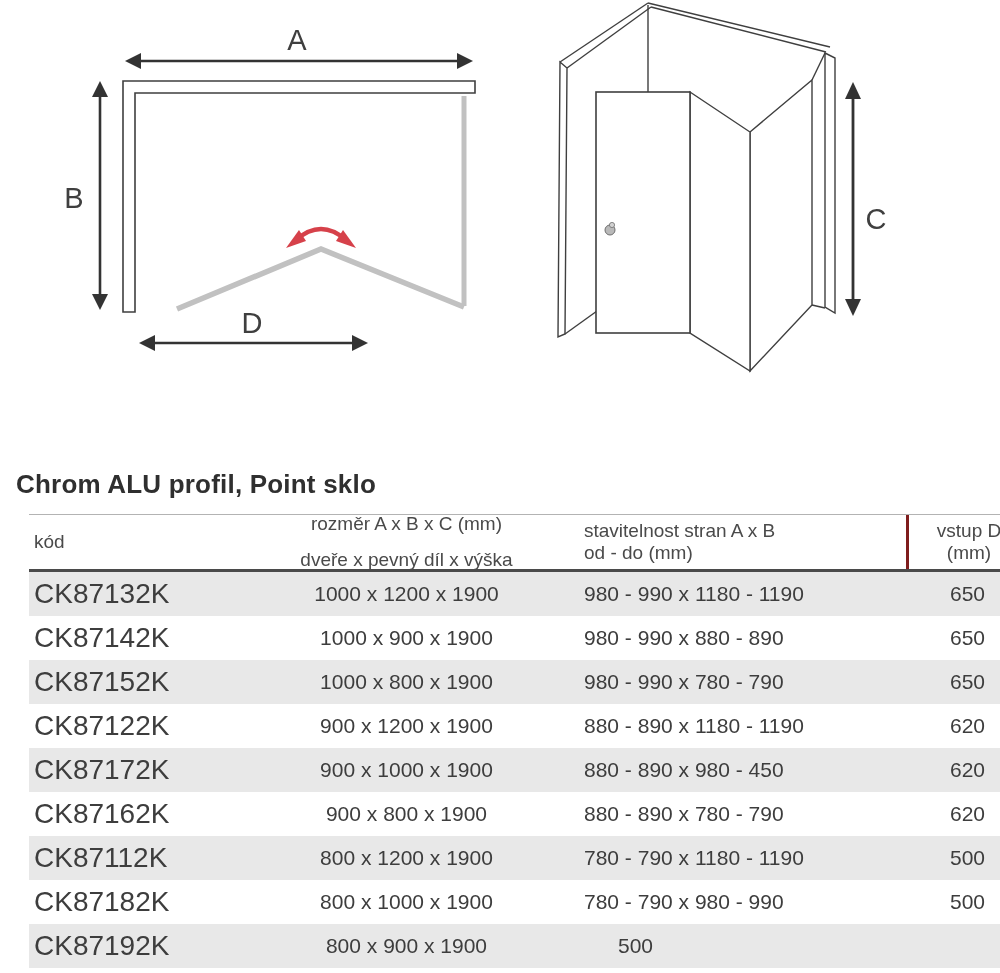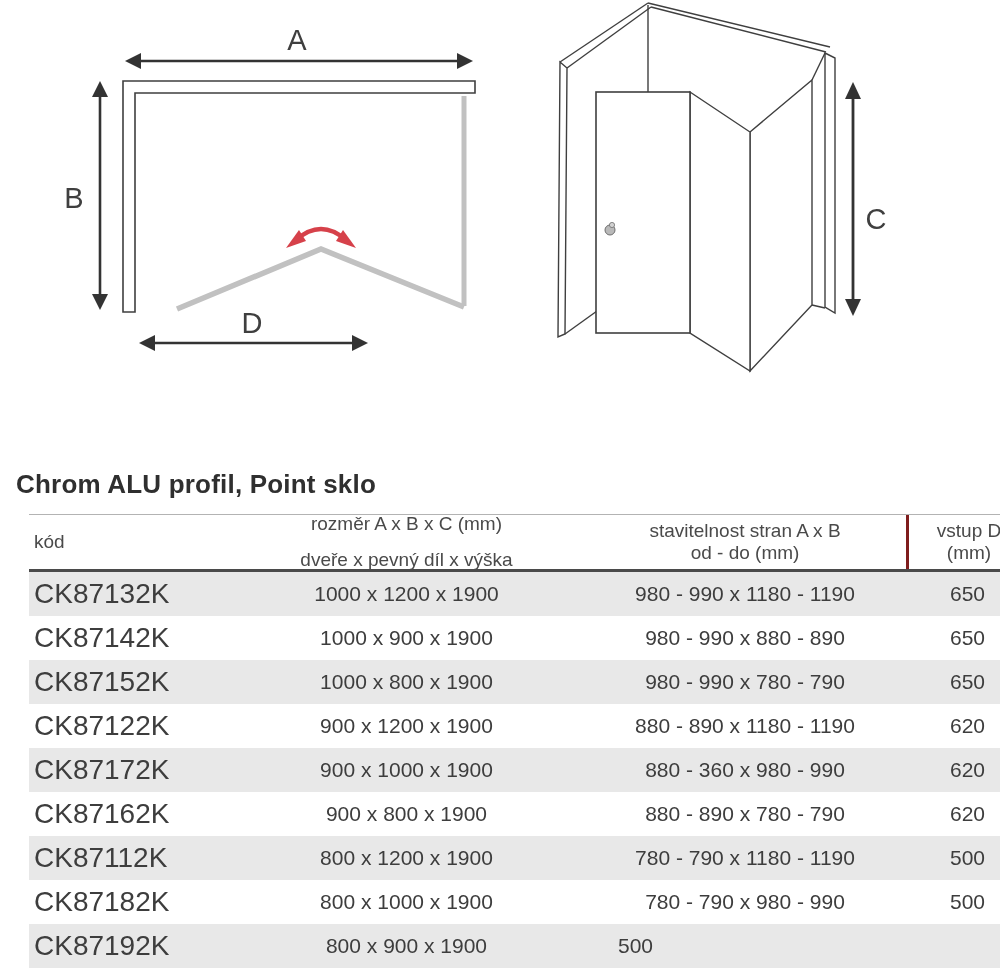--- a/index.html
+++ b/index.html
@@ -9,21 +9,21 @@
 
   .title{position:absolute;left:16px;top:469px;font-size:26px;font-weight:700;
          color:#2f2f2f;letter-spacing:.2px;}
 
   .spec-table{position:absolute;left:0;top:514px;width:1000px;padding-left:29px;}
   .thead{display:flex;align-items:stretch;border-top:1px solid #b3b3b3;
          border-bottom:3px solid #4a4a4a;height:54px;color:#4a4a4a;font-size:19px;line-height:1.18;}
   .th{display:flex;flex-direction:column;justify-content:center;}
   .c1{width:210px;text-align:left;padding-left:5px;box-sizing:border-box;}
   .c2{width:335px;text-align:center;gap:13px;}
-  .c3{width:332px;text-align:center;padding-left:10px;box-sizing:border-box;}
+  .c3{width:332px;padding-left:10px;box-sizing:border-box;}
   .c4{width:123px;text-align:center;}
   .th.c4{border-left:3px solid #7f1d1d;box-sizing:border-box;text-align:center;}
 
   .tr{display:flex;align-items:center;height:44px;font-size:21px;color:#3d3d3d;}
   .tr:nth-child(odd){background:#e8e8e8;}
   .td{white-space:nowrap;overflow:visible;}
   .td.c1{font-size:28px;}
 </style>
 </head>
 <body>
@@ -146,21 +146,21 @@
         </div>
         <div class="tr">
           <div class="td c1">CK87122K</div>
           <div class="td c2">900 x 1200 x 1900</div>
           <div class="td c3">880 - 890 x 1180 - 1190</div>
           <div class="td c4">620</div>
         </div>
         <div class="tr">
           <div class="td c1">CK87172K</div>
           <div class="td c2">900 x 1000 x 1900</div>
-          <div class="td c3">880 - 360 x 980 - 990</div>
+          <div class="td c3">880 - 890 x 980 - 450</div>
           <div class="td c4">620</div>
         </div>
         <div class="tr">
           <div class="td c1">CK87162K</div>
           <div class="td c2">900 x 800 x 1900</div>
           <div class="td c3">880 - 890 x 780 - 790</div>
           <div class="td c4">620</div>
         </div>
         <div class="tr">
           <div class="td c1">CK87112K</div>

